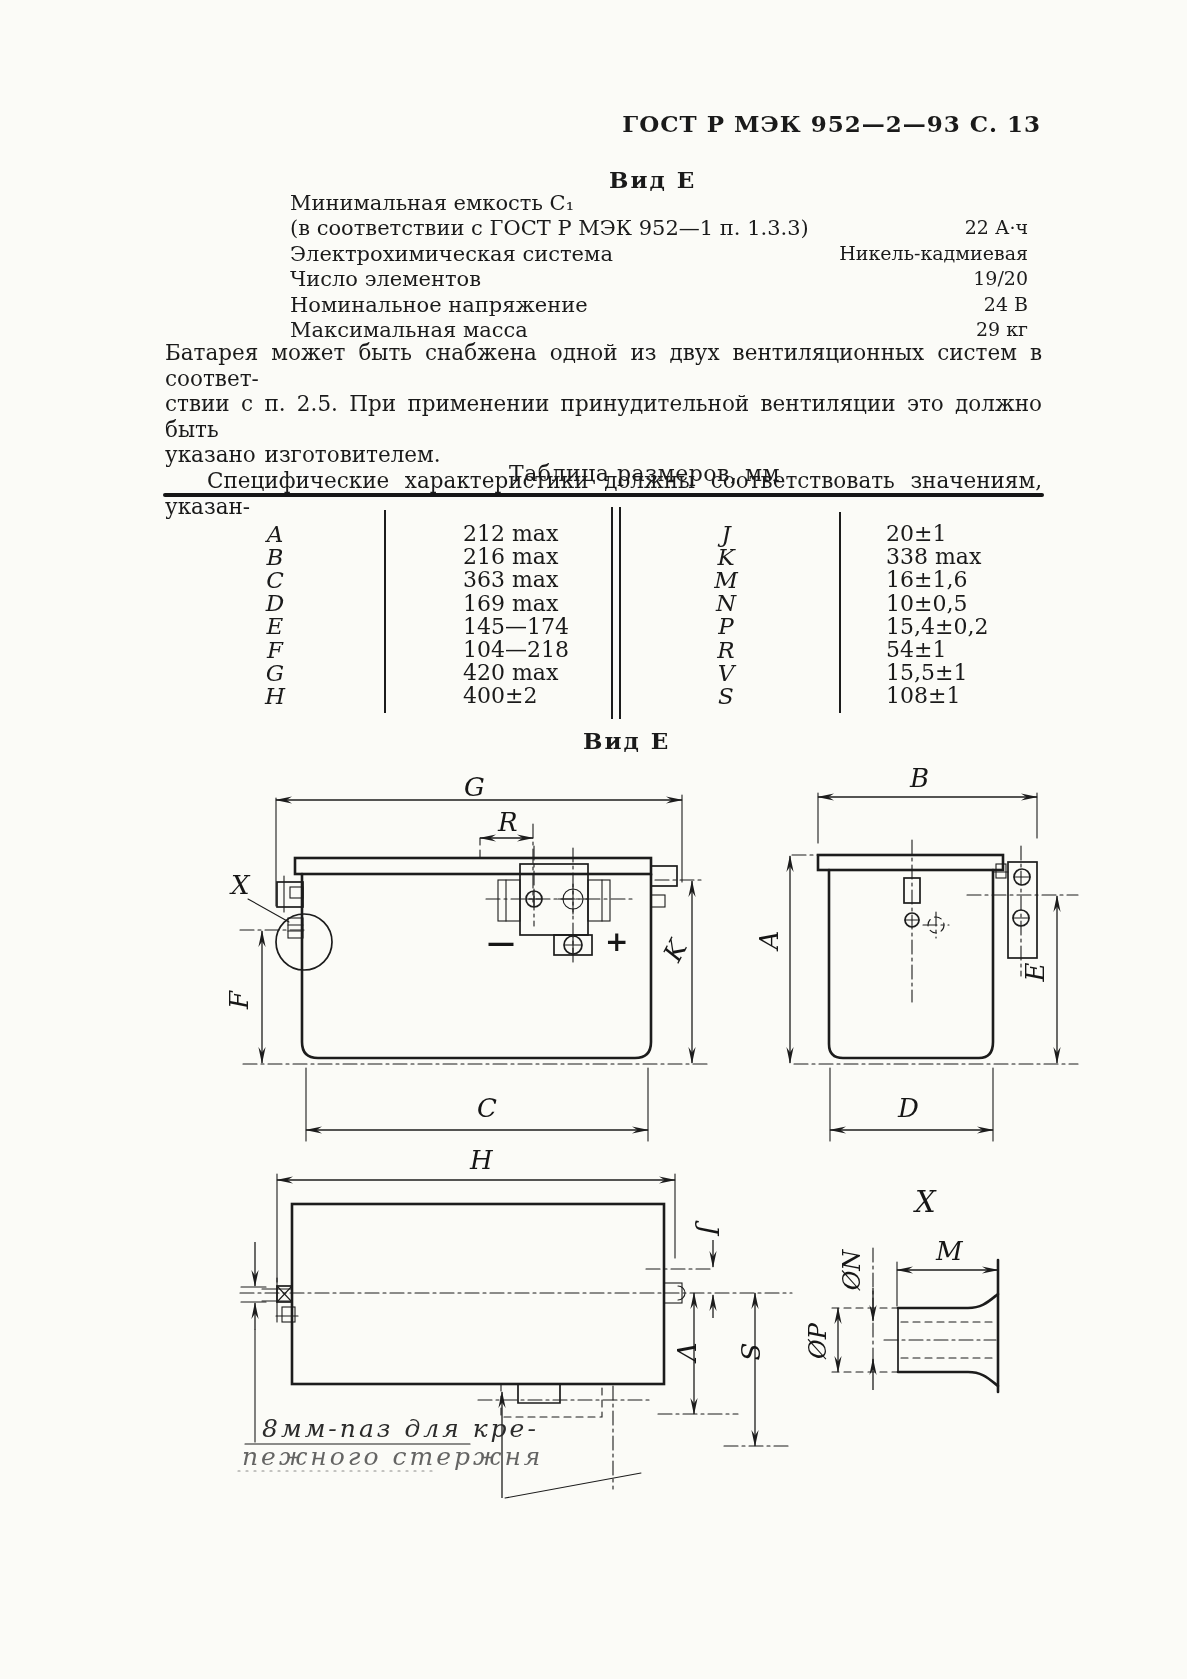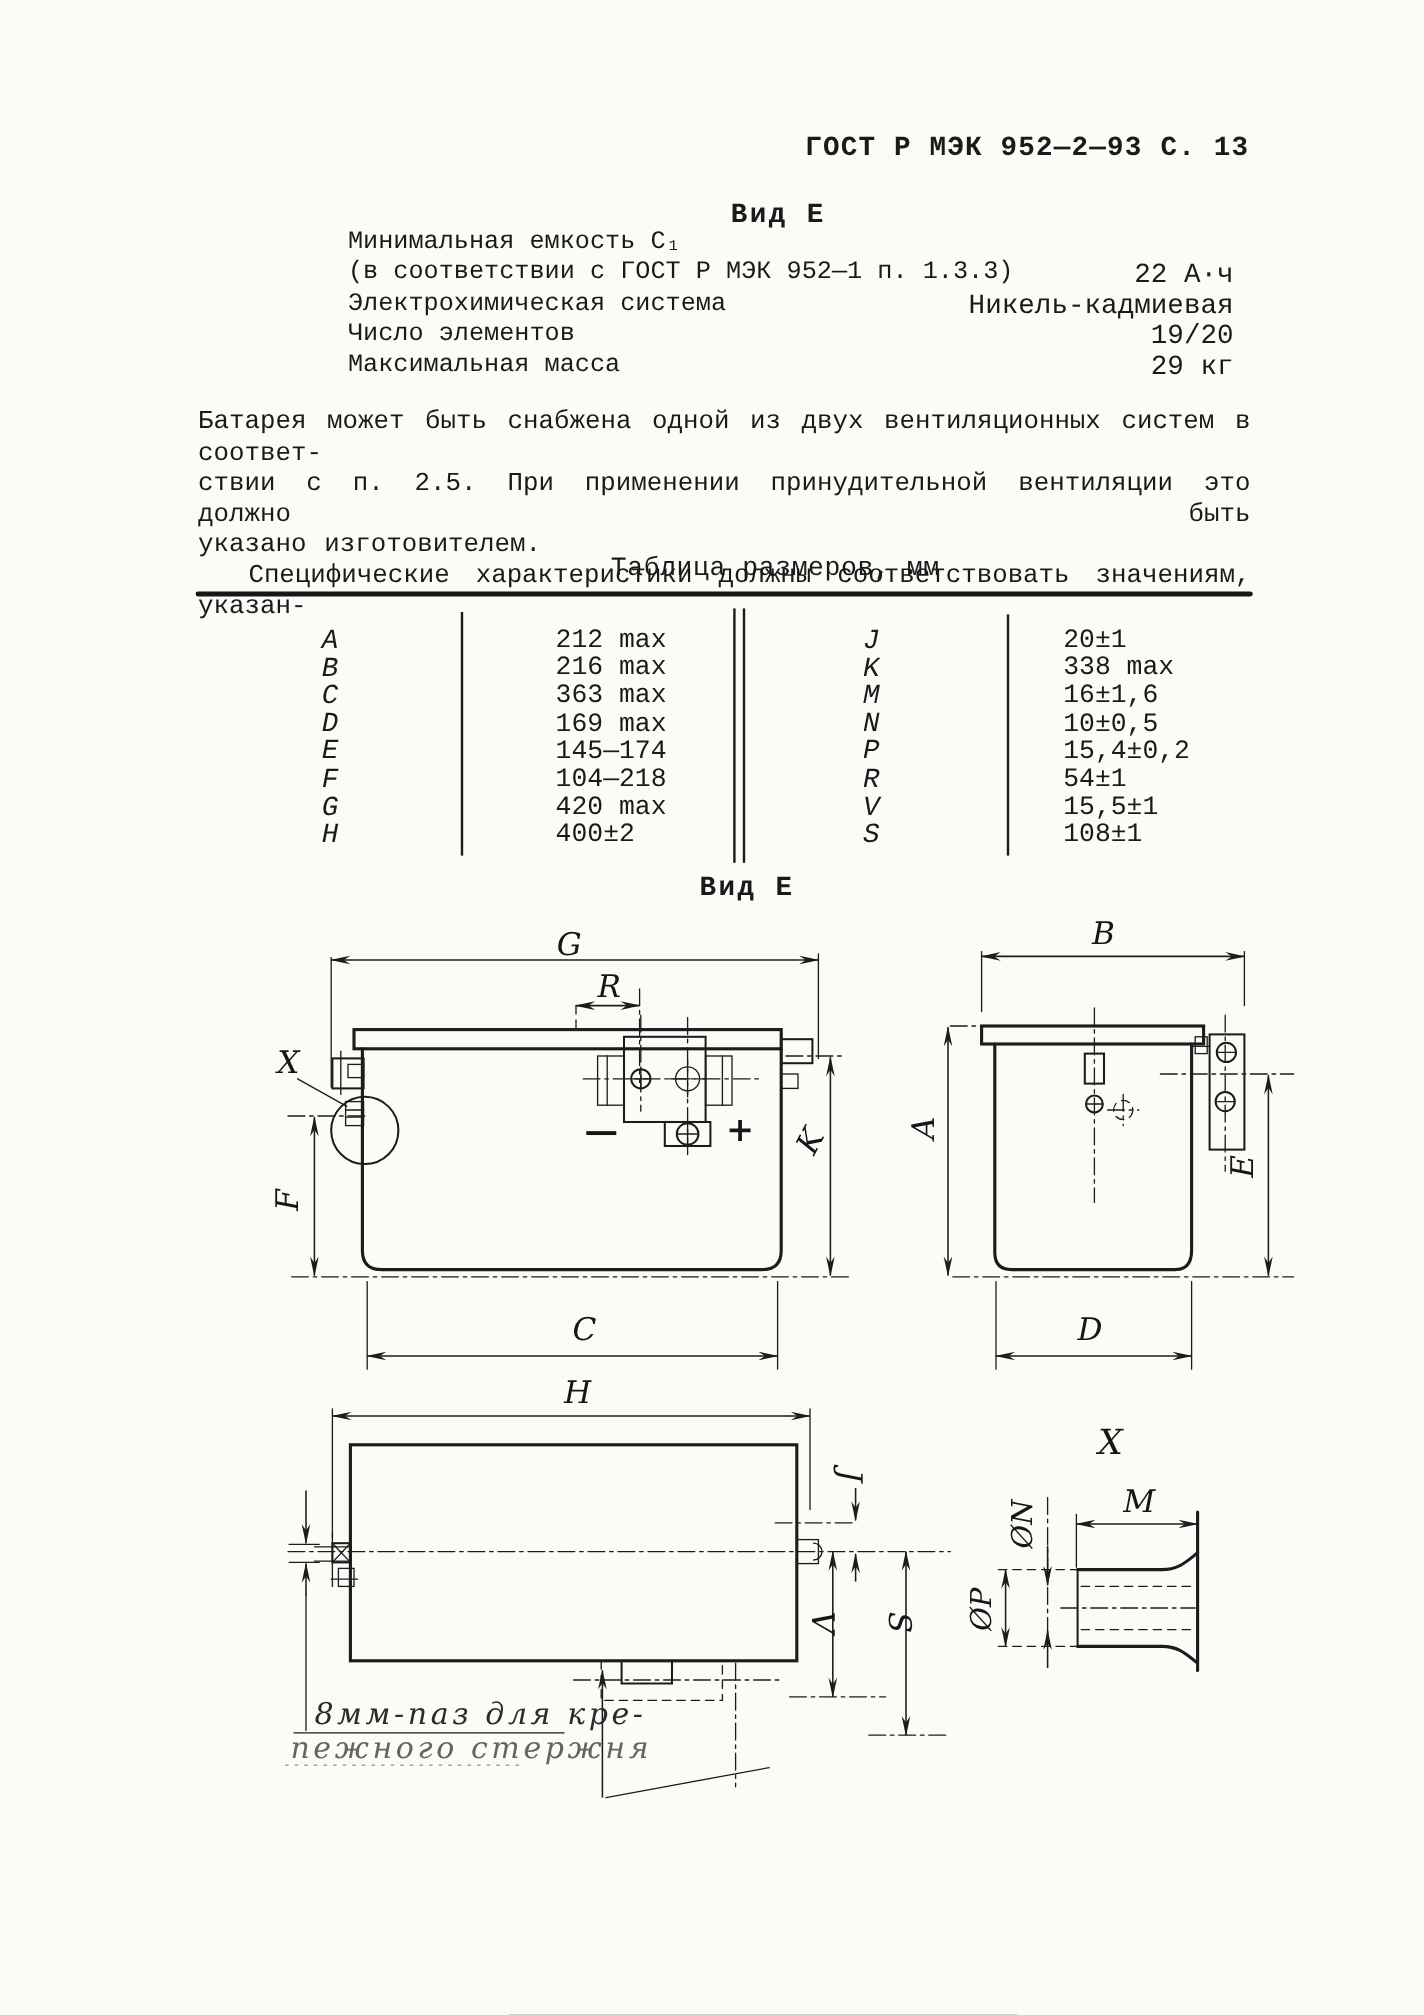--- a/index.html
+++ b/index.html
@@ -1,23 +1,23 @@
 <!DOCTYPE html>
 <html><head>
 <meta charset="utf-8">
 <style>
   html,body{margin:0;padding:0;background:#8a8a8a;}
   .page{position:relative;width:1187px;height:1679px;margin:0 auto;background:#fbfbf7;
         font-family:"DejaVu Serif","DejaVu Sans",serif;color:#1a1a1a;overflow:hidden;}
-  .abs{position:absolute;font-family:Liberation Mono, monospace;}
+  .abs{position:absolute;}
   .doc-header{top:110px;right:146px;font-size:23px;font-weight:bold;letter-spacing:1px;white-space:nowrap;}
   .view-heading-top{top:166px;left:609px;font-size:23px;font-weight:bold;letter-spacing:2px;}
   .specs{top:191px;left:290px;width:738px;font-size:21px;text-align:center;}
   .srow{display:flex;justify-content:space-between;height:25.4px;white-space:nowrap;}
-  .srow .val{font-size:23px;}
+  .srow .val{font-size:19px;}
   .para{top:340px;left:165px;width:877px;font-size:21.5px;line-height:25.6px;word-spacing:2px;}
   .jl{text-align:justify;text-align-last:justify;}
   .ind{text-indent:42px;}
   .tbl-title{top:461px;left:509px;font-size:22px;letter-spacing:.5px;}
   .tbl-rule{top:493px;left:163px;width:881px;height:4px;background:#161616;border-radius:2px;}
   .tbl{top:507px;left:165px;width:877px;height:212px;}
   .vline{position:absolute;width:2px;background:#1c1c1c;}
   .v1{left:219px;top:3px;height:203px;}
   .v2{left:446px;top:0;height:212px;}
   .v3{left:454px;top:0;height:212px;}
@@ -64,20 +64,24 @@
     </div>
     <div class="srow">
       <span>Электрохимическая система</span>
       <span class="val">Никель-кадмиевая</span>
     </div>
     <div class="srow">
       <span>Число элементов</span>
       <span class="val">19/20</span>
     </div>
     <div class="srow">
+      <span>Номинальное напряжение</span>
+      <span class="val">24 В</span>
+    </div>
+    <div class="srow">
       <span>Максимальная масса</span>
       <span class="val">29 кг</span>
     </div>
   </div>
 
   <div class="abs para">
     <div class="jl">Батарея может быть снабжена одной из двух вентиляционных систем в соответ-</div>
     <div class="jl">ствии с п. 2.5. При применении принудительной вентиляции это должно быть</div>
     <div>указано изготовителем.</div>
     <div class="jl ind">Специфические характеристики должны соответствовать значениям, указан-</div>

